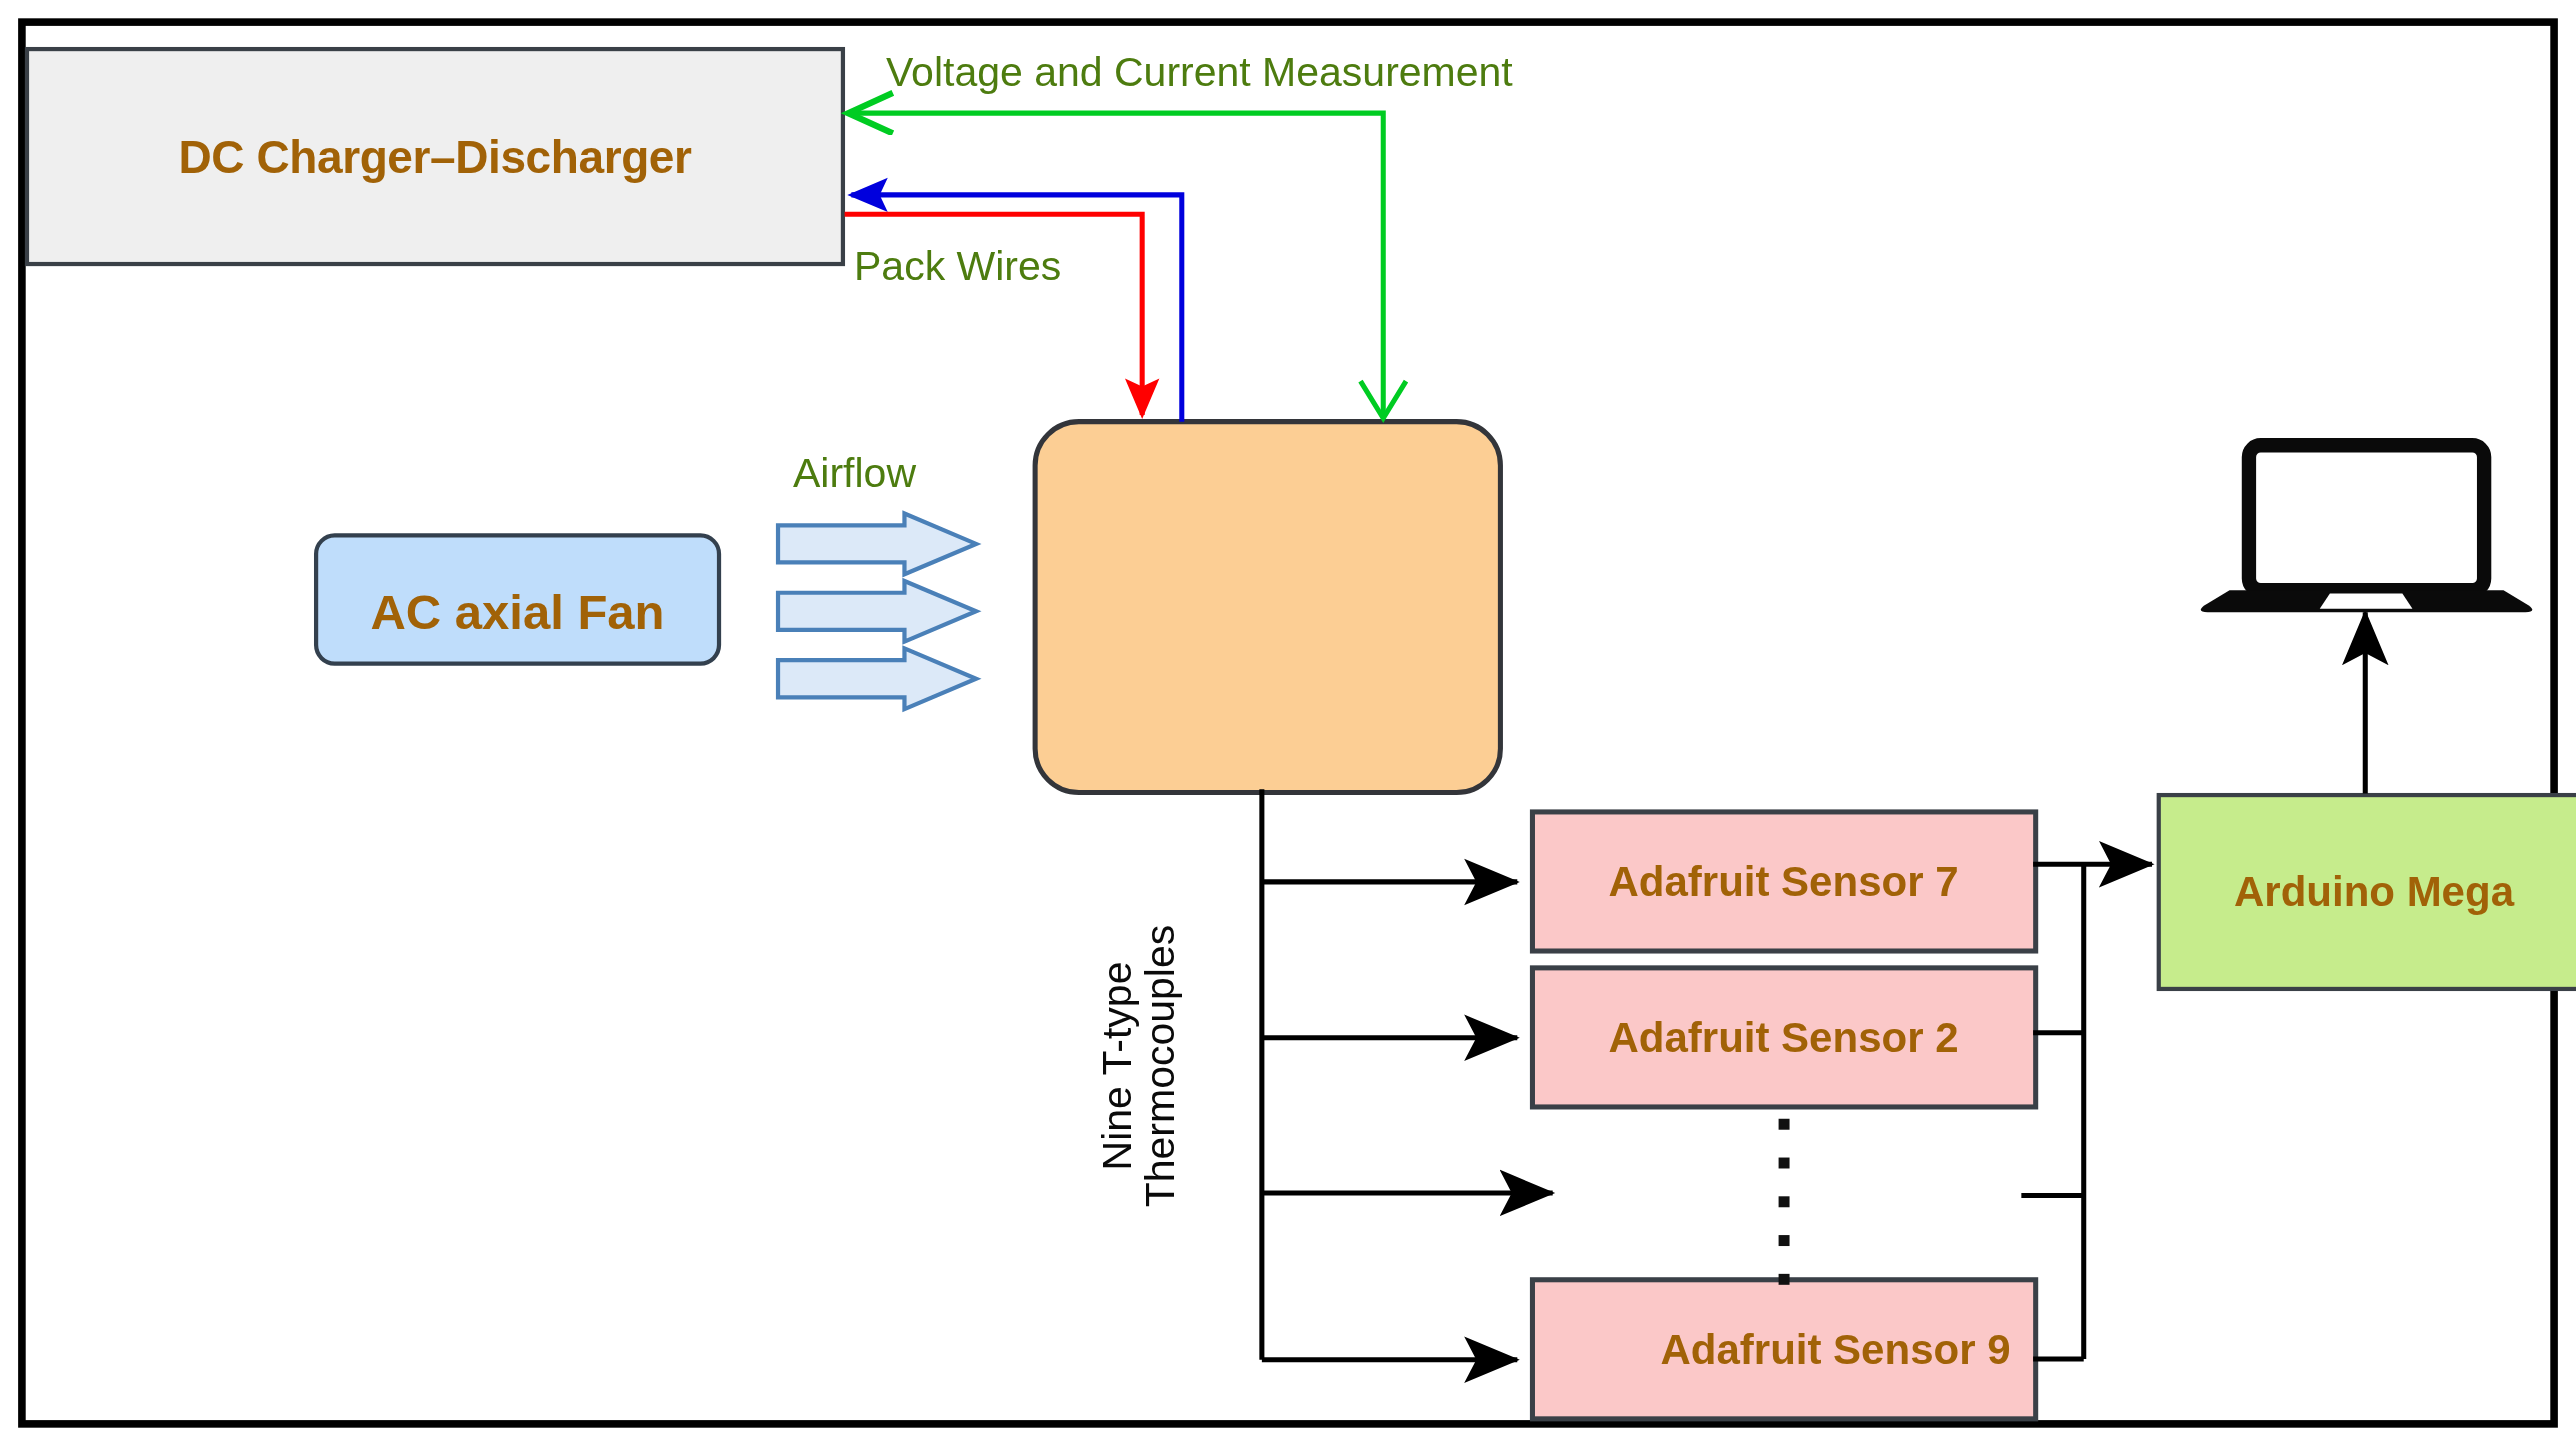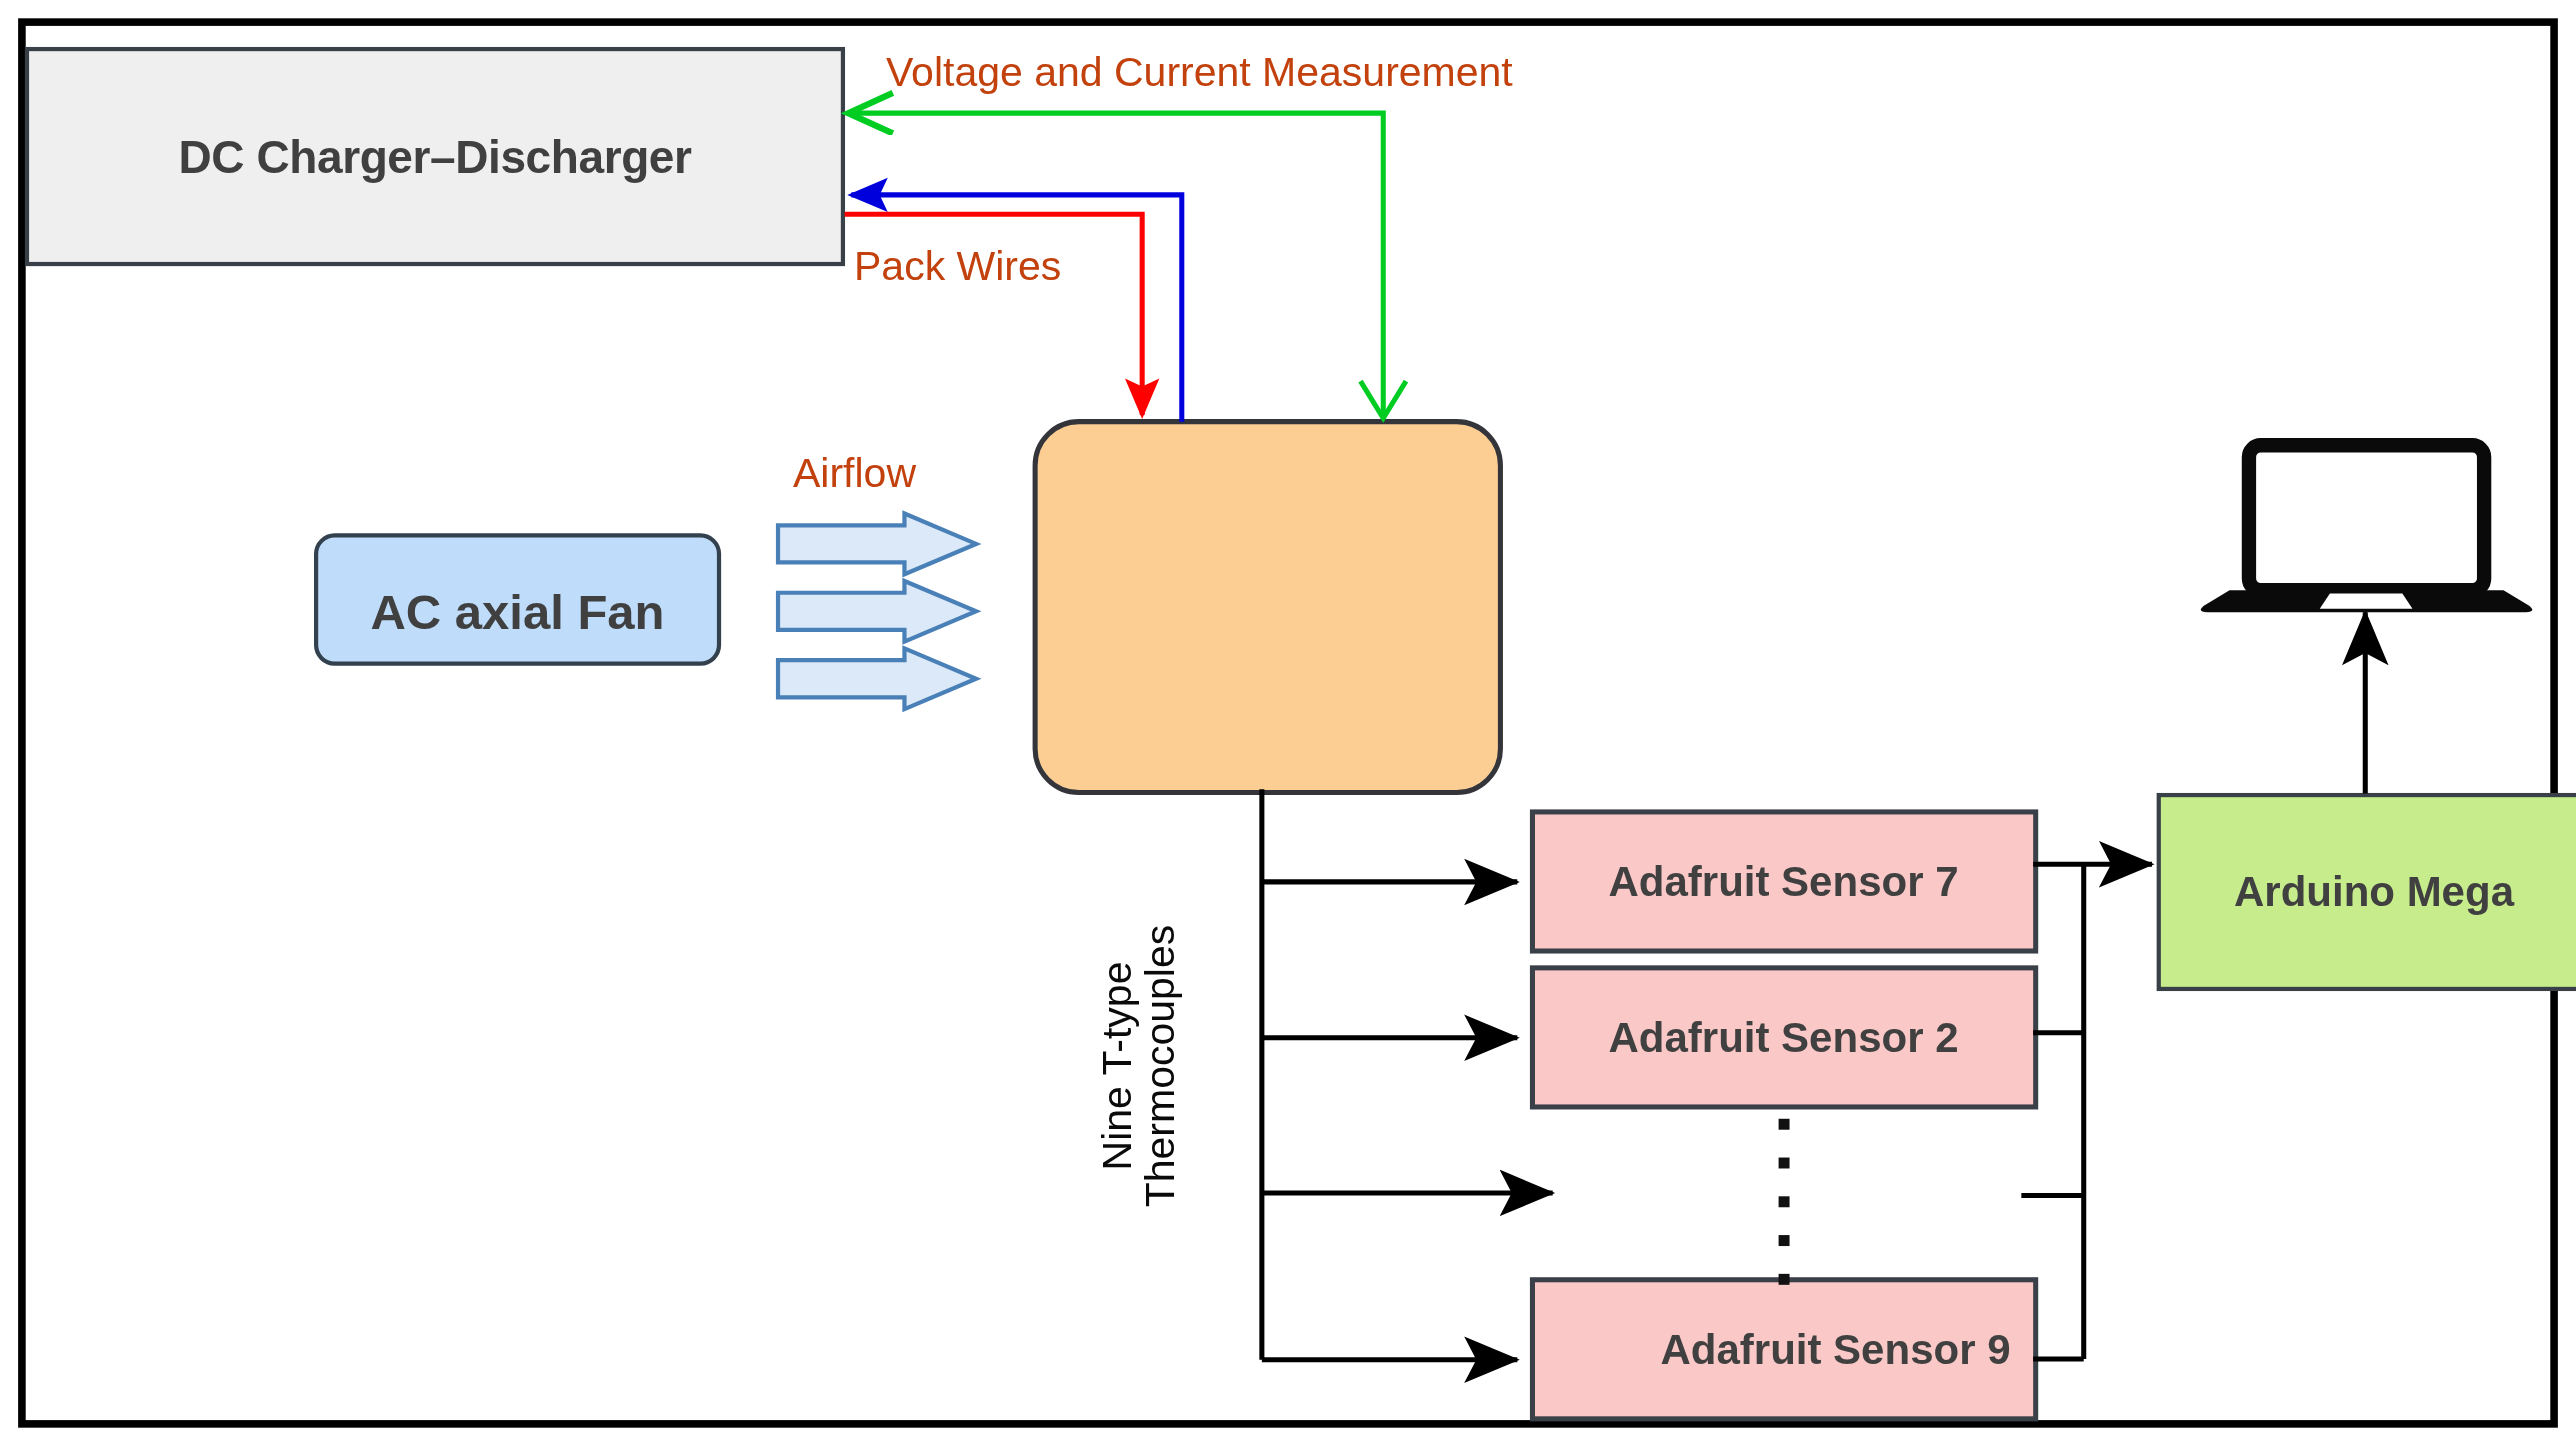--- a/index.html
+++ b/index.html
@@ -3,26 +3,26 @@
 <meta charset="utf-8">
 <style>
   html,body{margin:0;padding:0;background:#ffffff;}
   body{width:2576px;height:1446px;overflow:hidden;
        font-family:"Liberation Sans","DejaVu Sans",sans-serif;}
   #stage{position:relative;width:2576px;height:1446px;background:#fff;}
   #svgroot{position:absolute;left:0;top:0;width:2576px;height:1446px;}
 
   .boxlabel{
     position:absolute;display:flex;align-items:center;justify-content:center;
-    text-align:right;font-weight:bold;color:#404040;
+    text-align:right;font-weight:bold;color:#a16207;
     font-family:"Liberation Sans","DejaVu Sans",sans-serif;
     pointer-events:none;white-space:nowrap;
   }
   .plainlabel{
-    position:absolute;color:#c2410c;font-weight:400;
+    position:absolute;color:#4d7c0f;font-weight:400;
     font-family:"Liberation Sans","DejaVu Sans",sans-serif;
     white-space:nowrap;
   }
   .rotlabel{
     position:absolute;color:#0a0a0a;font-weight:400;line-height:1.05;
     font-family:"Liberation Sans","DejaVu Sans",sans-serif;
     transform-origin:0 0;transform:rotate(-90deg);
     text-align:center;
   }
 </style>

